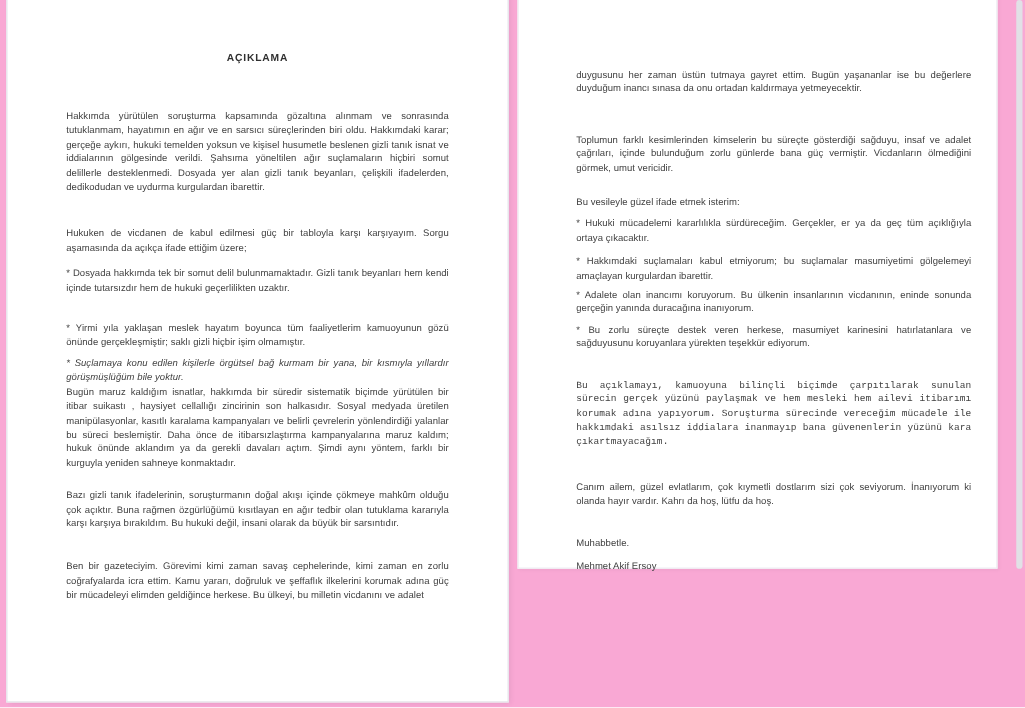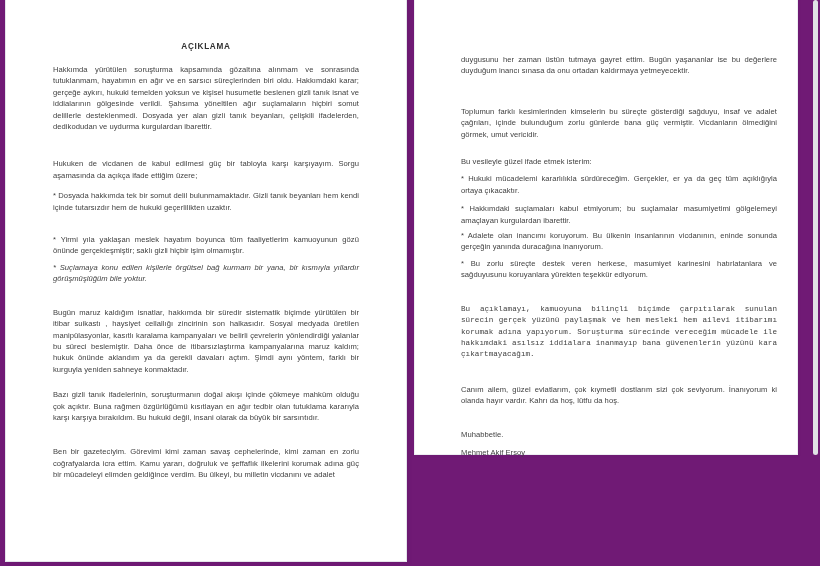--- a/index.html
+++ b/index.html
@@ -8,21 +8,21 @@
     background: #ffffff;
     width: 820px;
     height: 566px;
     overflow: hidden;
     font-family: "Liberation Sans", sans-serif;
   }
   .viewport {
     position: relative;
     width: 820px;
     height: 566px;
-    background: #701a75;
+    background: #f9a8d4;
     overflow: hidden;
   }
   .page {
     position: absolute;
     background: #ffffff;
     box-sizing: border-box;
   }
   .page--left {
     left: 5px;
     top: -84px;
@@ -52,26 +52,26 @@
   .doc-title {
     margin: 124px 0 0 0;
     font-size: 8.2px;
     line-height: 11px;
     font-weight: 600;
     letter-spacing: 0.7px;
     color: #303030;
     text-align: center;
   }
   
-  .p1-p1 { margin-top: 12px; }
+  .p1-p1 { margin-top: 35px; }
   .p1-p2 { margin-top: 26px; }
   .p1-b1 { margin-top: 21px; }
   .p1-b2 { margin-top: 9px; }
   .p1-b3 { margin-top: 5px; font-style: italic; }
-  .p1-p6 { margin-top: 22px; }
+  .p1-p6 { }
   .p1-p7 { margin-top: 14px; }
   .p1-p8 { margin-top: 23px; }
   
   .p2-p1 { margin-top: 137px; }
   .p2-p2 { margin-top: 29px; }
   .p2-p3 { margin-top: 16px; }
   .p2-b1 { margin-top: 7px; }
   .p2-b2 { margin-top: 6px; }
   .p2-b3 { margin-top: 4px; }
   .p2-b4 { margin-top: 5px; }
@@ -96,21 +96,21 @@
 
   <div class="page page--left">
     <h1 class="doc-title">AÇIKLAMA</h1>
     <p class="doc-text p1-p1">Hakkımda yürütülen soruşturma kapsamında gözaltına alınmam ve sonrasında tutuklanmam, hayatımın en ağır ve en sarsıcı süreçlerinden biri oldu. Hakkımdaki karar; gerçeğe aykırı, hukuki temelden yoksun ve kişisel husumetle beslenen gizli tanık isnat ve iddialarının gölgesinde verildi. Şahsıma yöneltilen ağır suçlamaların hiçbiri somut delillerle desteklenmedi. Dosyada yer alan gizli tanık beyanları, çelişkili ifadelerden, dedikodudan ve uydurma kurgulardan ibarettir.</p>
     <p class="doc-text p1-p2">Hukuken de vicdanen de kabul edilmesi güç bir tabloyla karşı karşıyayım. Sorgu aşamasında da açıkça ifade ettiğim üzere;</p>
     <p class="doc-text p1-b2">* Dosyada hakkımda tek bir somut delil bulunmamaktadır. Gizli tanık beyanları hem kendi içinde tutarsızdır hem de hukuki geçerlilikten uzaktır.</p>
     <p class="doc-text p1-b1">* Yirmi yıla yaklaşan meslek hayatım boyunca tüm faaliyetlerim kamuoyunun gözü önünde gerçekleşmiştir; saklı gizli hiçbir işim olmamıştır.</p>
     <p class="doc-text p1-b3">* Suçlamaya konu edilen kişilerle örgütsel bağ kurmam bir yana, bir kısmıyla yıllardır görüşmüşlüğüm bile yoktur.</p>
     <p class="doc-text p1-p6">Bugün maruz kaldığım isnatlar, hakkımda bir süredir sistematik biçimde yürütülen bir itibar suikastı , haysiyet cellallığı zincirinin son halkasıdır. Sosyal medyada üretilen manipülasyonlar, kasıtlı karalama kampanyaları ve belirli çevrelerin yönlendirdiği yalanlar bu süreci beslemiştir. Daha önce de itibarsızlaştırma kampanyalarına maruz kaldım; hukuk önünde aklandım ya da gerekli davaları açtım. Şimdi aynı yöntem, farklı bir kurguyla yeniden sahneye konmaktadır.</p>
     <p class="doc-text p1-p7">Bazı gizli tanık ifadelerinin, soruşturmanın doğal akışı içinde çökmeye mahkûm olduğu çok açıktır. Buna rağmen özgürlüğümü kısıtlayan en ağır tedbir olan tutuklama kararıyla karşı karşıya bırakıldım. Bu hukuki değil, insani olarak da büyük bir sarsıntıdır.</p>
-    <p class="doc-text p1-p8">Ben bir gazeteciyim. Görevimi kimi zaman savaş cephelerinde, kimi zaman en zorlu coğrafyalarda icra ettim. Kamu yararı, doğruluk ve şeffaflık ilkelerini korumak adına güç bir mücadeleyi elimden geldiğince verdim. Bu ülkeyi, bu milletin vicdanını ve adalet</p>
+    <p class="doc-text p1-p8">Ben bir gazeteciyim. Görevimi kimi zaman savaş cephelerinde, kimi zaman en zorlu coğrafyalarda icra ettim. Kamu yararı, doğruluk ve şeffaflık ilkelerini korumak adına güç bir mücadeleyi elimden geldiğince herkese. Bu ülkeyi, bu milletin vicdanını ve adalet</p>
   </div>
 
   <div class="page page--right">
     <p class="doc-text p2-p1">duygusunu her zaman üstün tutmaya gayret ettim. Bugün yaşananlar ise bu değerlere duyduğum inancı sınasa da onu ortadan kaldırmaya yetmeyecektir.</p>
     <p class="doc-text p2-p2">Toplumun farklı kesimlerinden kimselerin bu süreçte gösterdiği sağduyu, insaf ve adalet çağrıları, içinde bulunduğum zorlu günlerde bana güç vermiştir. Vicdanların ölmediğini görmek, umut vericidir.</p>
     <p class="doc-text p2-p3">Bu vesileyle güzel ifade etmek isterim:</p>
     <p class="doc-text p2-b2">* Hukuki mücadelemi kararlılıkla sürdüreceğim. Gerçekler, er ya da geç tüm açıklığıyla ortaya çıkacaktır.</p>
     <p class="doc-text p2-b1">* Hakkımdaki suçlamaları kabul etmiyorum; bu suçlamalar masumiyetimi gölgelemeyi amaçlayan kurgulardan ibarettir.</p>
     <p class="doc-text p2-b3">* Adalete olan inancımı koruyorum. Bu ülkenin insanlarının vicdanının, eninde sonunda gerçeğin yanında duracağına inanıyorum.</p>
     <p class="doc-text p2-b4">* Bu zorlu süreçte destek veren herkese, masumiyet karinesini hatırlatanlara ve sağduyusunu koruyanlara yürekten teşekkür ediyorum.</p>

